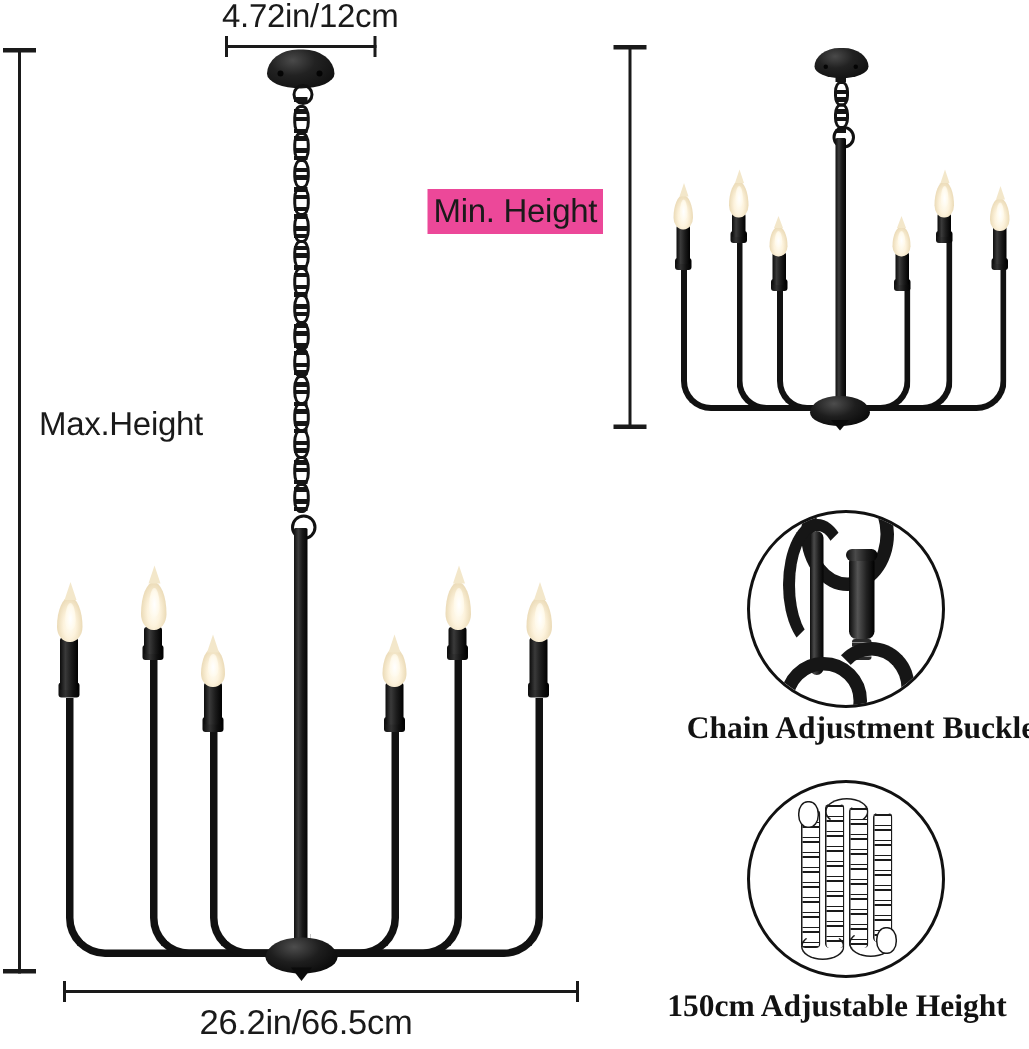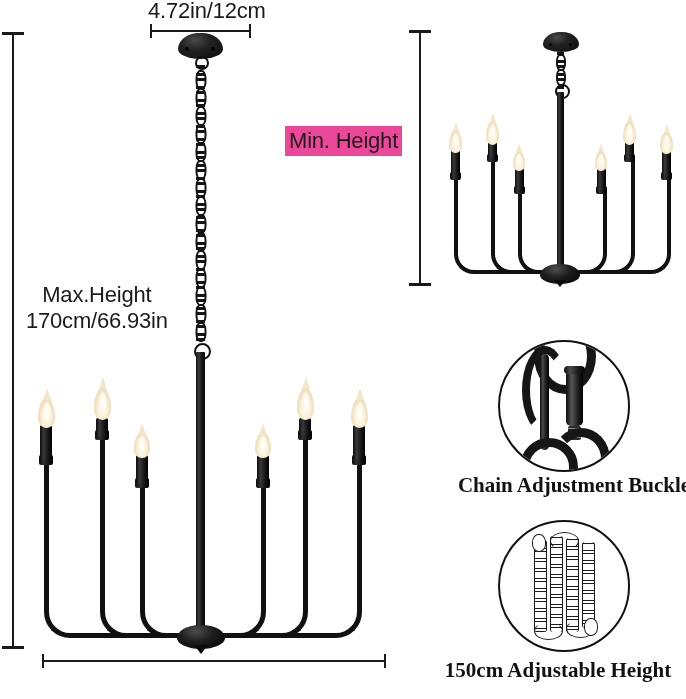--- a/index.html
+++ b/index.html
@@ -225,39 +225,39 @@
   <div class="dim-line-h" style="left:150px; top:30px; width:101px;">
     <div class="cap-v" style="left:0px;"></div>
     <div class="cap-v" style="left:99px;"></div>
   </div>
 
   <div class="dim-line-v" style="left:12px; top:32px; height:617px;">
     <div class="cap-h" style="top:0px;"></div>
     <div class="cap-h" style="top:614px;"></div>
   </div>
 
-  <div style="position:absolute; left:22px; top:268px; background:#fff; padding:2px 4px;margin-top:12px;">
+  <div style="position:absolute; left:22px; top:268px; background:#fff; padding:2px 4px;">
     <div class="dim-text" style="position:static; display:block; text-align:center; font-size:22px;">Max.Height</div>
-    <div class="dim-text" style="position:static; display:block; font-size:22px;">170cm/66.93in</div>
   </div>
 
   <div class="dim-line-v" style="left:419px; top:30px; height:256px;">
     <div class="cap-h" style="top:0px;"></div>
     <div class="cap-h" style="top:253px;"></div>
   </div>
 
   <div style="position:absolute; left:285px; top:126px; background:#ec4899; padding:2px 4px;">
     <div class="dim-text" style="position:static; display:block; text-align:center; font-size:22px;">Min. Height</div>
   </div>
 
   <div class="dim-line-h" style="left:42px; top:660px; width:344px;">
     <div class="cap-v" style="left:0px;"></div>
     <div class="cap-v" style="left:342px;"></div>
   </div>
 
+  <div class="dim-text" style="left:133px; top:668px; font-size:23px;">26.2in/66.5cm</div>
 
   <div class="chandelier" style="left:0px; top:0px; width:420px; height:660px;">
 
     <div class="canopy" style="left:178px; top:33px; width:45px; height:26px;">
       <div class="canopy-screw" style="left:7px; top:14px; width:4px; height:4px;"></div>
       <div class="canopy-screw" style="left:33px; top:14px; width:4px; height:4px;"></div>
     </div>
     <div class="canopy-loop" style="left:195px; top:56px; width:10px; height:10px;"></div>
 
     <div class="chain" style="left:196px; top:64px; width:9px; height:282px;">

